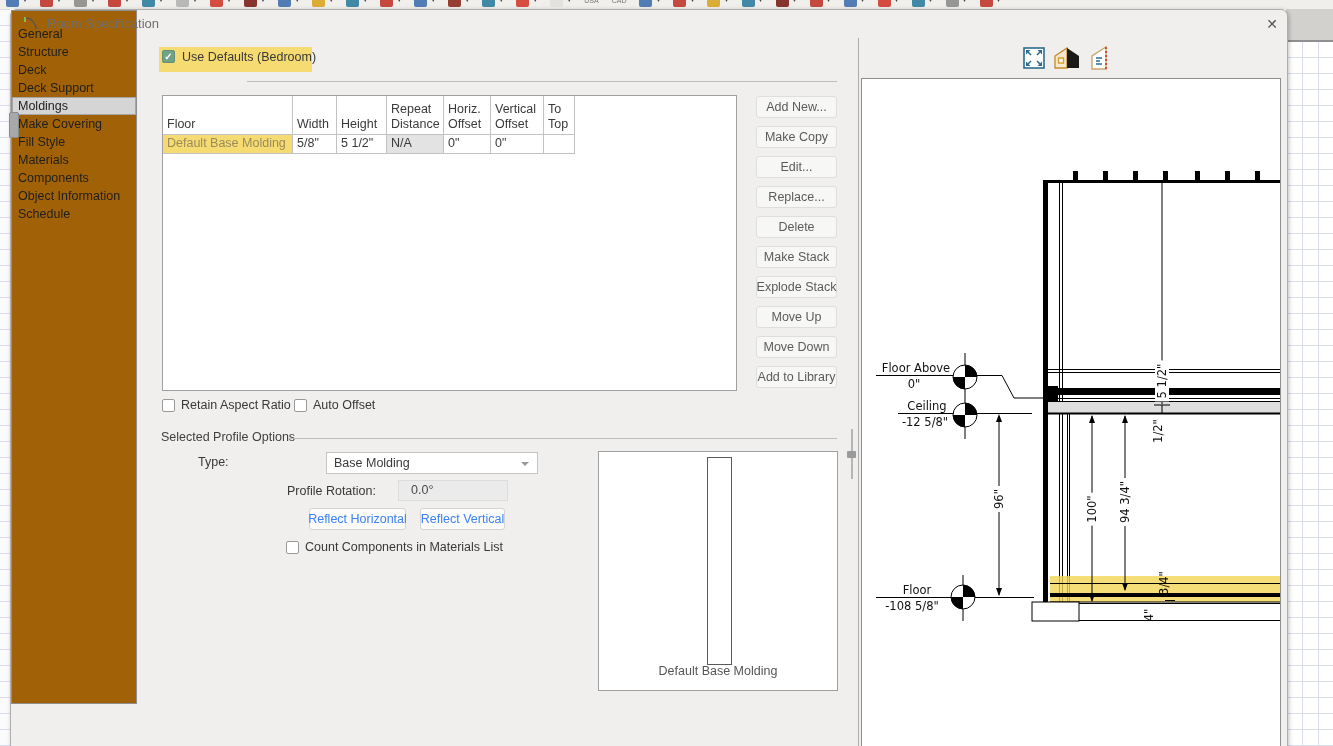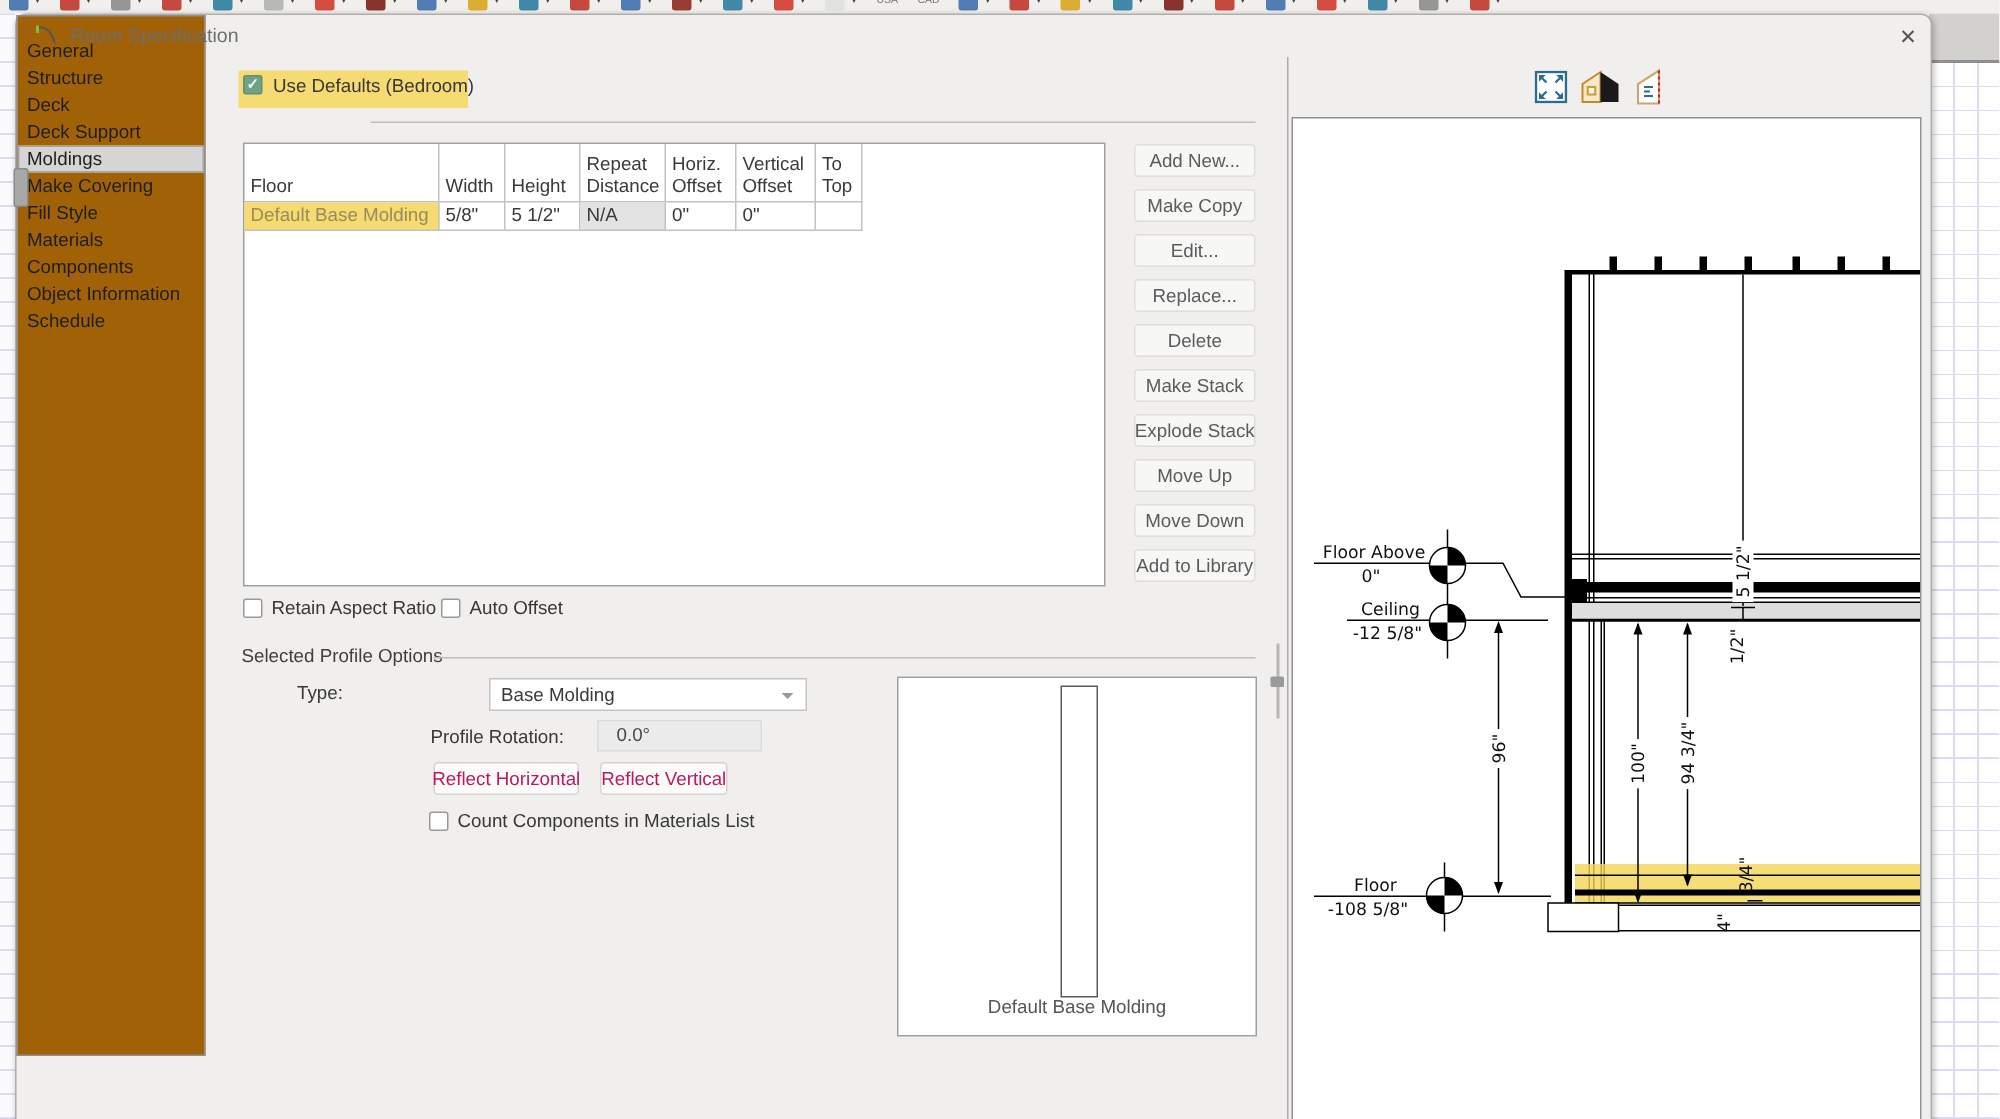--- a/index.html
+++ b/index.html
@@ -48,21 +48,21 @@
   #mp-table{left:151px;top:85px;width:575px;height:296px;background:#fff;border:1px solid #9f9f9f;box-sizing:border-box;}
   .hcell{position:absolute;top:0;height:39px;box-sizing:border-box;border-right:1px solid #c2c2c2;border-bottom:1px solid #c2c2c2;
          display:flex;align-items:flex-end;padding:2px 4px;font-size:12.5px;color:#3a3a3a;white-space:pre-line;line-height:15px;}
   .rcell{position:absolute;top:39px;height:19px;box-sizing:border-box;border-right:1px solid #c2c2c2;border-bottom:1px solid #c2c2c2;
          padding:0 4px;font-size:12.5px;color:#3a3a3a;line-height:17px;white-space:nowrap;overflow:hidden;}
 
   
   .btn{width:81px;height:22px;left:745px;background:#f7f7f6;border:1px solid #e0dedc;border-radius:3px;box-sizing:border-box;
        display:flex;align-items:center;justify-content:center;font-size:12.5px;color:#5b5b5b;white-space:nowrap;cursor:pointer;}
   .btn2{background:#fbfbfa;border:1px solid #d6d4d2;border-radius:3px;box-sizing:border-box;display:flex;align-items:center;
-        justify-content:center;font-size:12.5px;color:#be185d;white-space:nowrap;cursor:pointer;}
+        justify-content:center;font-size:12.5px;color:#3b82f6;white-space:nowrap;cursor:pointer;margin-left:20px;}
 
   
   #type-dd{left:275px;top:442px;width:212px;height:22px;background:#fff;border:1px solid #c6c4c2;box-sizing:border-box;
            font-size:12.5px;color:#3a3a3a;line-height:20px;padding-left:7px;cursor:pointer;margin-left:40px;}
   #type-dd .chev{position:absolute;right:8px;top:9px;width:0;height:0;border-left:4px solid transparent;
                  border-right:4px solid transparent;border-top:4px solid #999;}
   #pr-field{left:387px;top:470px;width:110px;height:21px;background:#ebebeb;border:1px solid #dcdcda;box-sizing:border-box;
             font-size:12.5px;color:#4a4a4a;line-height:19px;padding-left:12px;}
 
   

